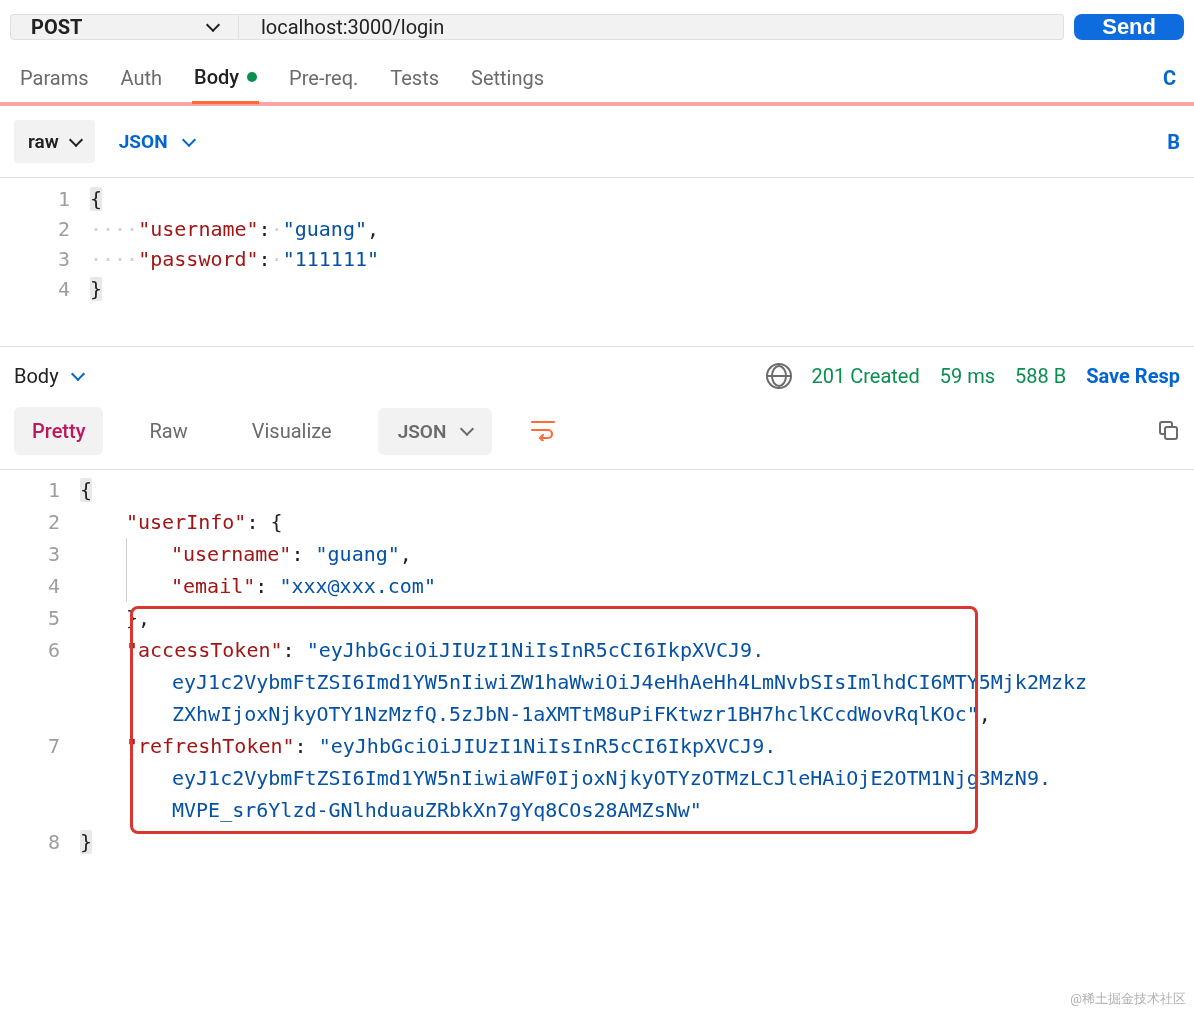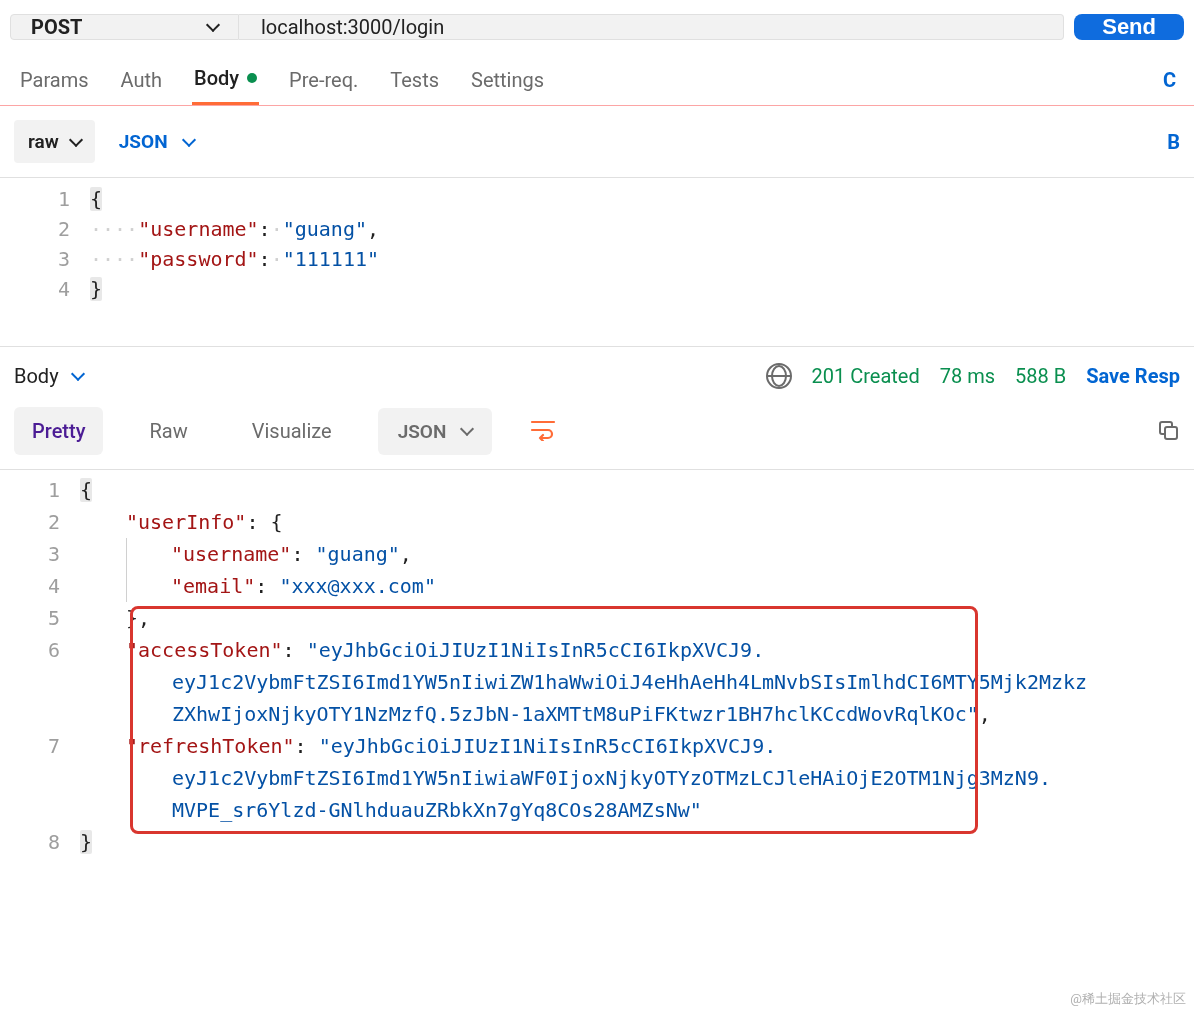--- a/index.html
+++ b/index.html
@@ -58,21 +58,21 @@
     align-items: center;
     cursor: pointer;
   }
 
   
   .tabs {
     display: flex;
     gap: 28px;
     padding: 0 18px;
     align-items: center;
-    border-bottom: 1px solid #fca5a5;
+    border-bottom: 4px solid #fca5a5;
     height: 52px;
     position: relative;
   }
   .tab {
     font-size: 20px;
     color: #6b6b6b;
     padding: 12px 2px;
     cursor: pointer;
     display: flex;
     align-items: center;
@@ -214,21 +214,21 @@
     gap: 28px;
     padding: 8px 14px 14px;
   }
   .viewtab {
     font-size: 20px;
     color: #6b6b6b;
     padding: 12px 18px;
     border-radius: 6px;
     cursor: pointer;
   }
-  .viewtab.active { background: #f2f2f2; color:#4c1d95; font-weight:500; }
+  .viewtab.active { background: #f2f2f2; color:#be185d; font-weight:500; }
   .json-pill {
     display:flex; align-items:center; gap:16px;
     background:#f2f2f2; border-radius:6px;
     padding: 12px 20px; font-size:19px; color:#6b6b6b;
     font-weight:600; cursor:pointer;
   }
   .wrap-icon {
     padding:10px;
   }
   .copy-icon {
@@ -360,21 +360,21 @@
   </div>
 
 <div class="response-bar">
   <div class="response-tab">
     <span>Body</span>
     <span class="chevron" style="color:#0265d2"></span>
   </div>
   <div class="spacer"></div>
   <span class="globe-icon"></span>
   <span class="status">201 Created</span>
-  <span class="meta">78 ms</span>
+  <span class="meta">59 ms</span>
   <span class="meta">588 B</span>
   <span class="save-link"><span>Save Resp</span></span>
 </div>
 
 <div class="viewbar">
   <div class="viewtab active"><span>Pretty</span></div>
   <div class="viewtab"><span>Raw</span></div>
   <div class="viewtab"><span>Visualize</span></div>
   <div class="json-pill">
     <span>JSON</span>

